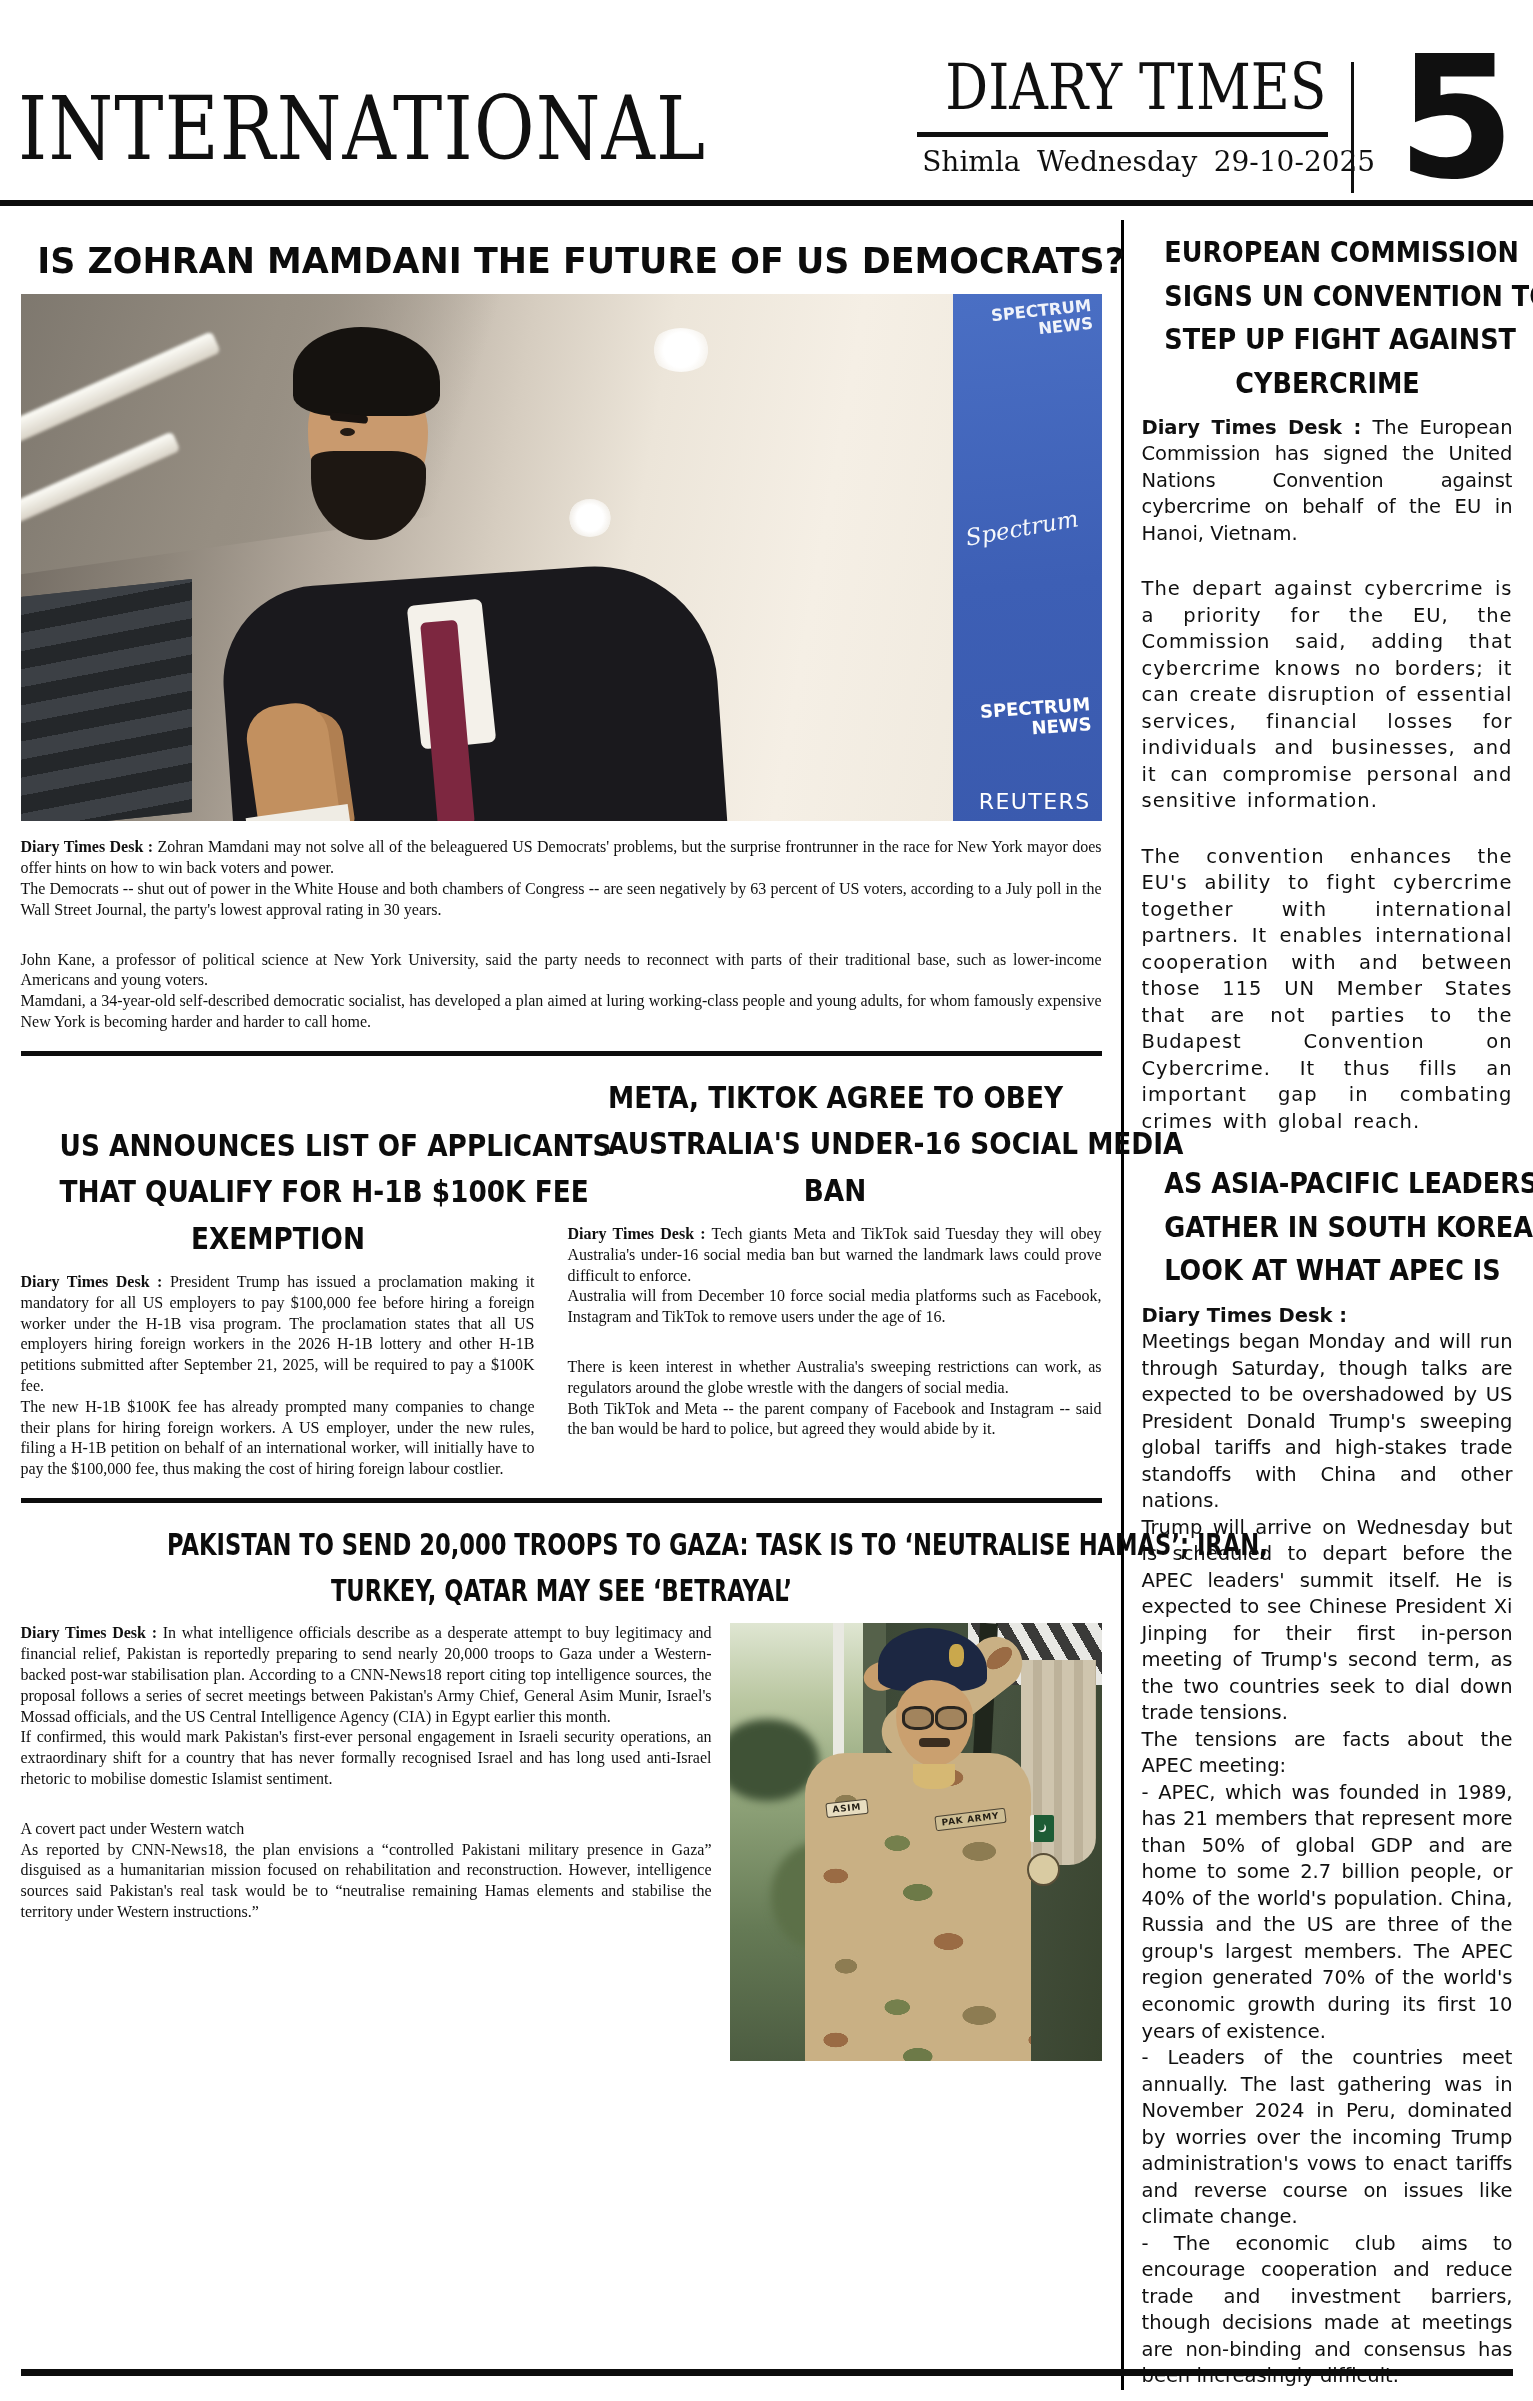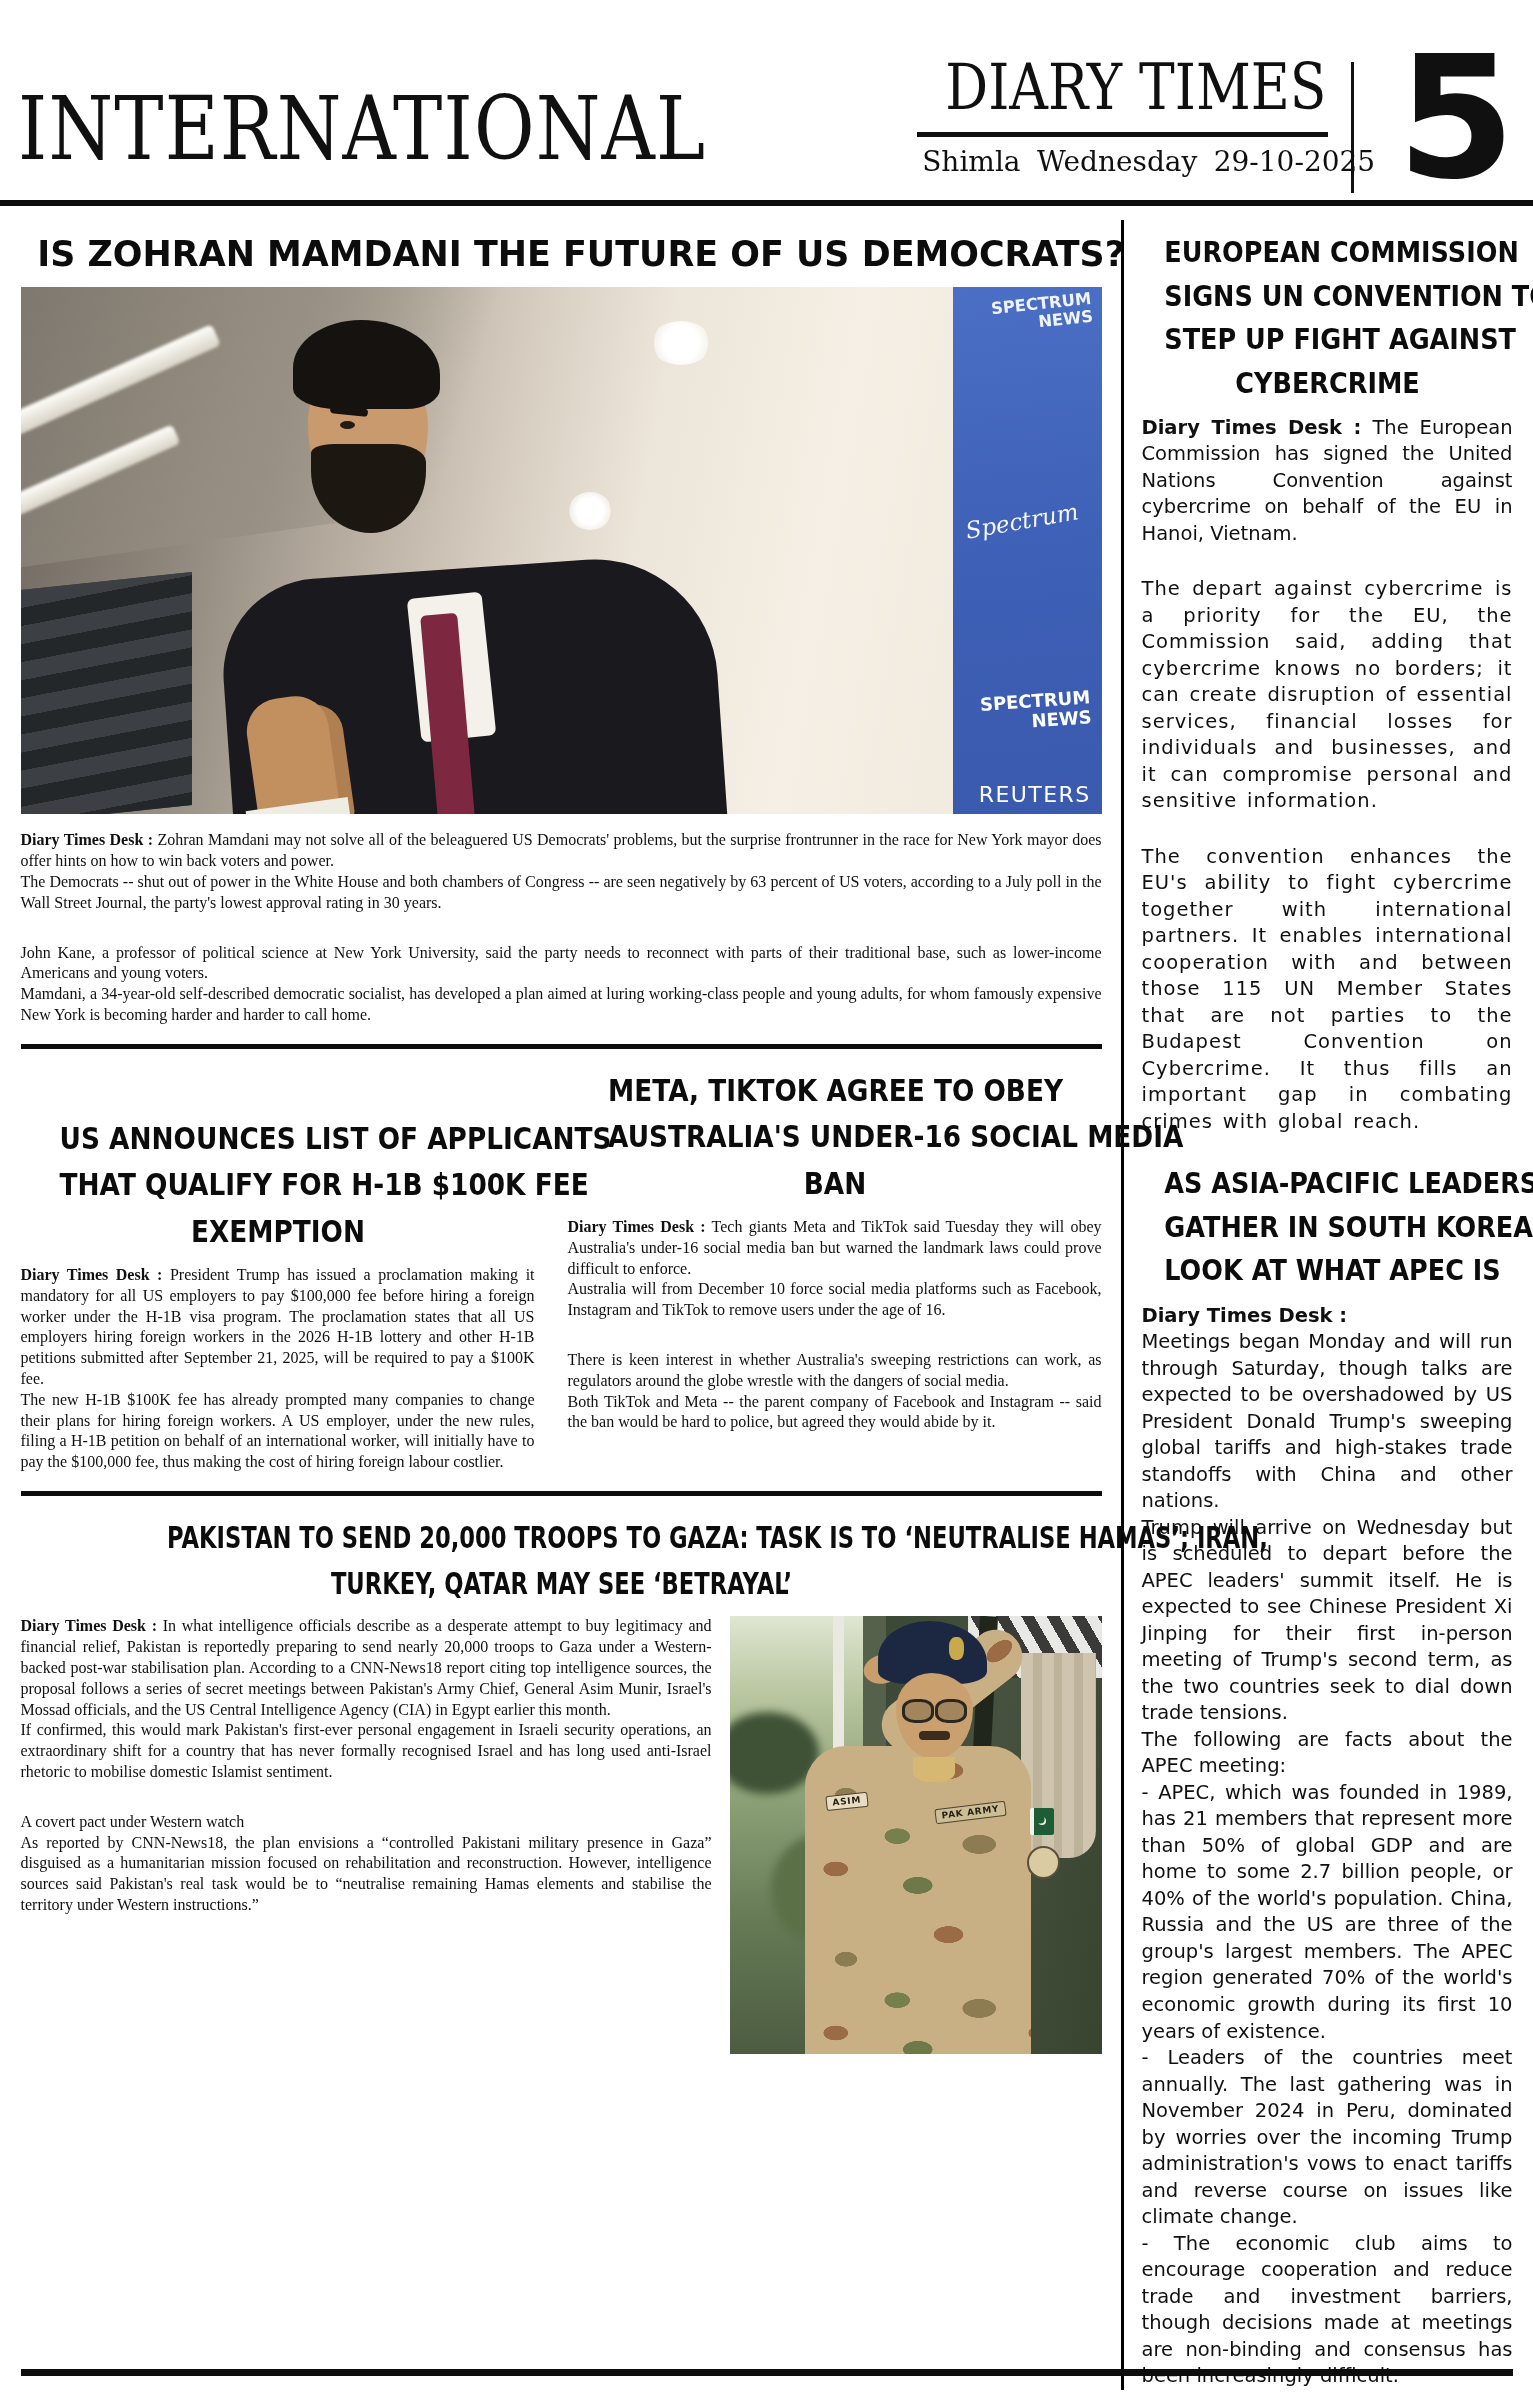--- a/index.html
+++ b/index.html
@@ -23,21 +23,21 @@
 
   
   .main{position:absolute;left:20.5px;top:220px;width:1492px;display:flex;align-items:flex-start;}
   .col-left{width:1081px;flex:none;}
   .col-right{flex:none;width:371px;margin-left:19px;border-left:3.4px solid #000;padding-left:18px;
              padding-top:11px;min-height:2107px;}
 
   
   .hl{font-weight:800;text-align:center;margin:0;color:#0c0c0c;}
   .hl-line{display:block;white-space:nowrap;transform:scaleX(var(--sx,1));transform-origin:center;}
-  .hl-mamdani{font-size:36px;line-height:1.25;--sx:.97;margin-top:11px;}
+  .hl-mamdani{font-size:36px;line-height:1.25;--sx:.97;margin-top:18px;}
   .hl-sub{font-size:31px;line-height:1.5;--sx:.85;margin-bottom:11px;}
   .hl-pak{font-size:31px;line-height:1.5;--sx:.73;margin:6.8px 0 9.6px;}
   .hl-right{font-size:29px;line-height:1.5;--sx:.88;margin-bottom:9.6px;}
 
   
   .bodytxt p{margin:0;text-align:justify;}
   .col-left .bodytxt p{font-size:16px;line-height:1.3;font-family:Liberation Serif, serif;}
   .col-right .bodytxt p{font-size:19.5px;line-height:1.36;}
   .desk{font-weight:800;}
   .gap-top{margin-top:29px !important;}
@@ -298,21 +298,21 @@
       <div style="margin-top:27px;">
         <h2 class="hl hl-right">
             <span class="hl-line">AS ASIA-PACIFIC LEADERS</span>
             <span class="hl-line">GATHER IN SOUTH KOREA, A</span>
             <span class="hl-line">LOOK AT WHAT APEC IS</span>
           </h2>
         <div class="bodytxt">
           <p><b class="desk">Diary Times Desk :</b></p>
           <p>Meetings began Monday and will run through Saturday, though talks are expected to be overshadowed by US President Donald Trump's sweeping global tariffs and high-stakes trade standoffs with China and other nations.</p>
           <p>Trump will arrive on Wednesday but is scheduled to depart before the APEC leaders' summit itself. He is expected to see Chinese President Xi Jinping for their first in-person meeting of Trump's second term, as the two countries seek to dial down trade tensions.</p>
-          <p>The following are facts about the APEC meeting:</p>
+          <p>The tensions are facts about the APEC meeting:</p>
           <p>-  APEC, which was founded in 1989, has 21 members that represent more than 50% of global GDP and are home to some 2.7 billion people, or 40% of the world's population. China, Russia and the US are three of the group's largest members. The APEC region generated 70% of the world's economic growth during its first 10 years of existence.</p>
           <p>-  Leaders of the countries meet annually. The last gathering was in November 2024 in Peru, dominated by worries over the incoming Trump administration's vows to enact tariffs and reverse course on issues like climate change.</p>
           <p>-  The economic club aims to encourage cooperation and reduce trade and investment barriers, though decisions made at meetings are non-binding and consensus has been increasingly difficult.</p>
         </div>
       </div>
     </div>
   </div>
 
   <div class="bottom-rule"></div>
 </div>

